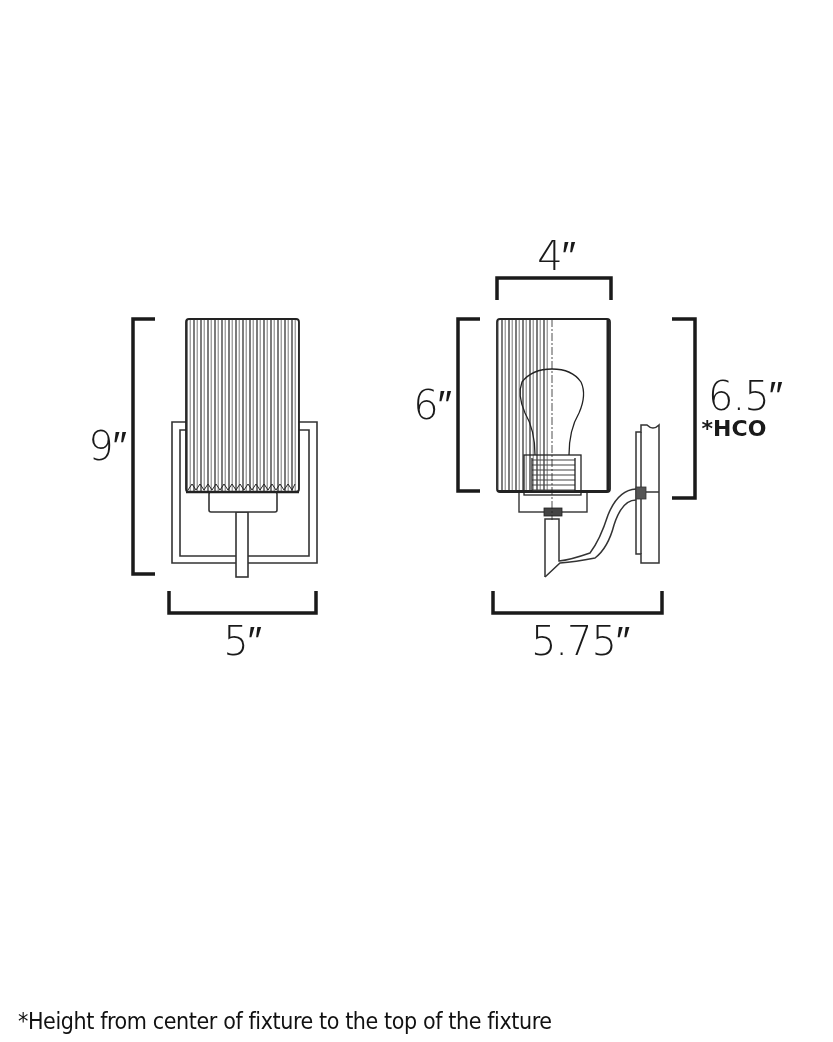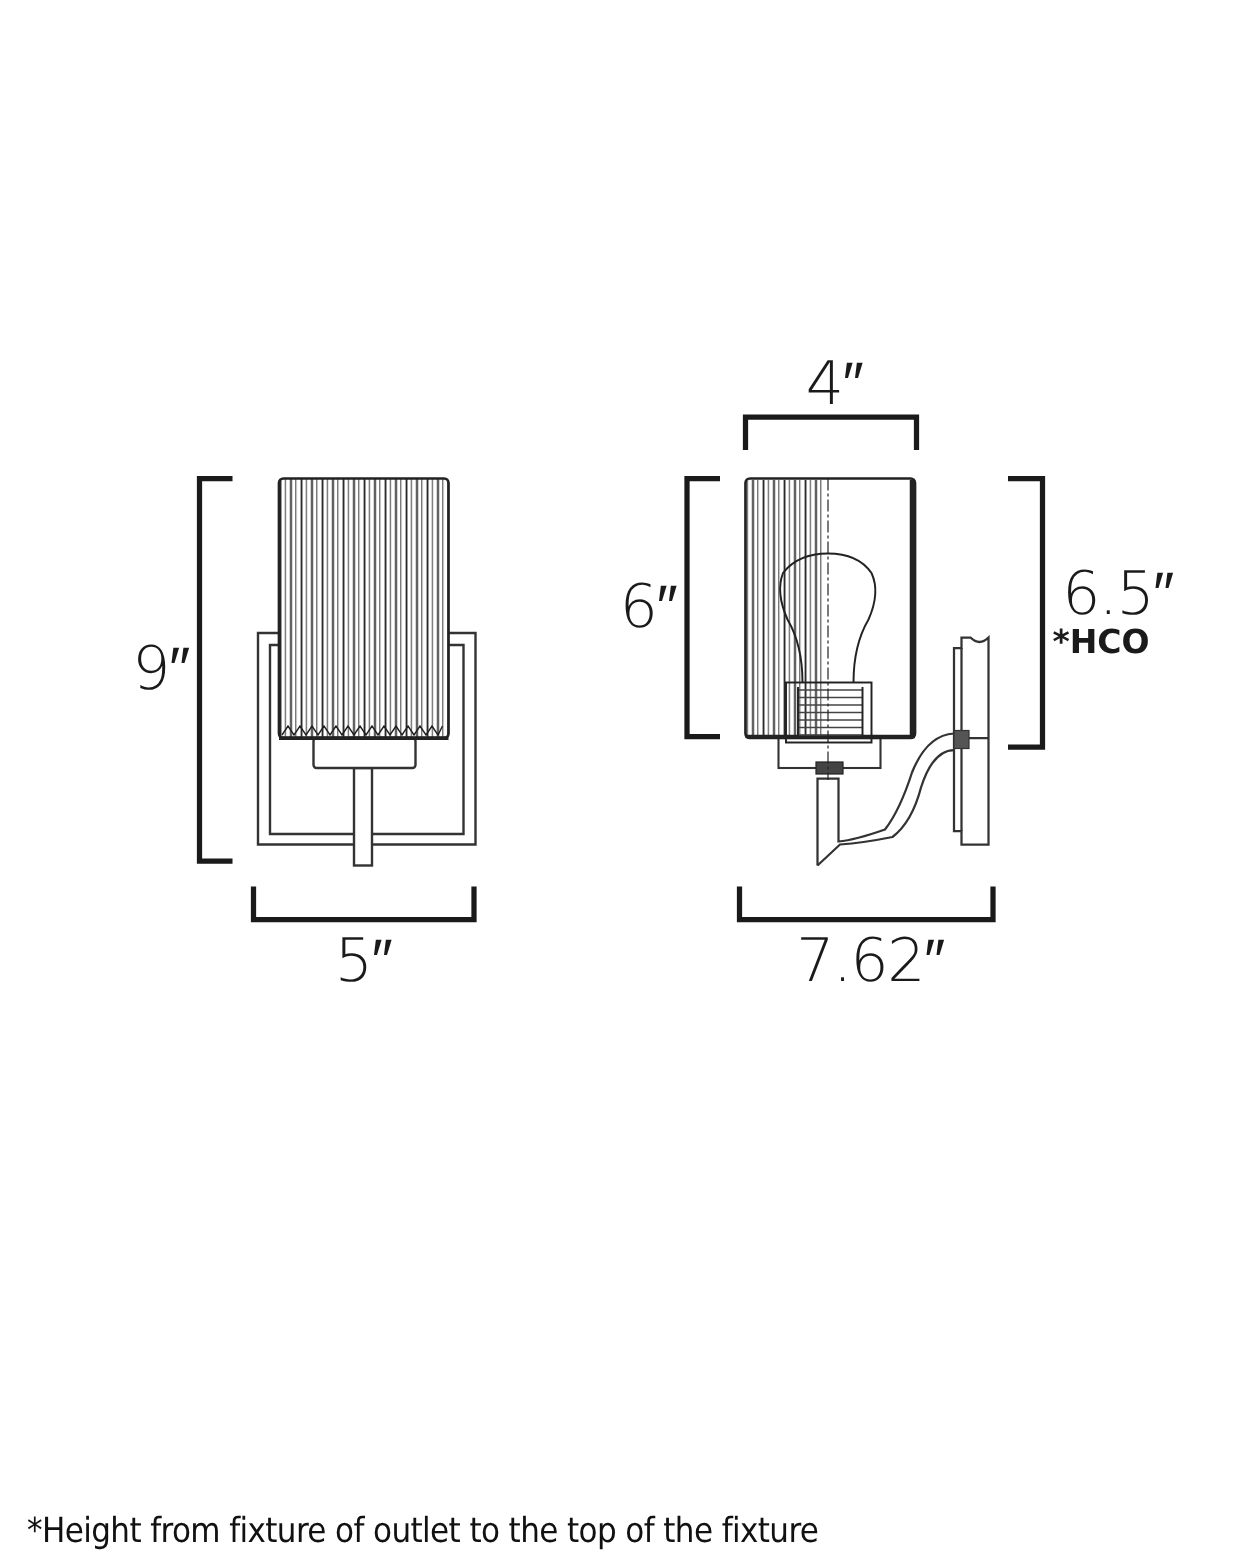--- a/index.html
+++ b/index.html
@@ -94,15 +94,15 @@
     <path d="M493 591 V613 H662 V591" fill="none" stroke="#1a1a1a" stroke-width="3.5"></path>
   </g>
 </svg>
 
 <div class="dim-label dim-big" style="left:107px; top:446px;">9″</div>
 <div class="dim-label dim-big" style="left:242px; top:641px;">5″</div>
 <div class="dim-label dim-big" style="left:556px; top:256px;">4″</div>
 <div class="dim-label dim-big" style="left:432px; top:405px;">6″</div>
 <div class="dim-label dim-big" style="left:745px; top:396px;">6.5″</div>
 <div class="dim-label dim-sub" style="left:734px; top:429px;font-weight:bold;">*HCO</div>
-<div class="dim-label dim-big" style="left:580px; top:641px;">7.62″</div>
+<div class="dim-label dim-big" style="left:580px; top:641px;">5.75″</div>
 
-<div class="footnote">*Height from fixture of outlet to the top of the fixture</div>
+<div class="footnote">*Height from center of fixture to the top of the fixture</div>
 
 </body></html>

